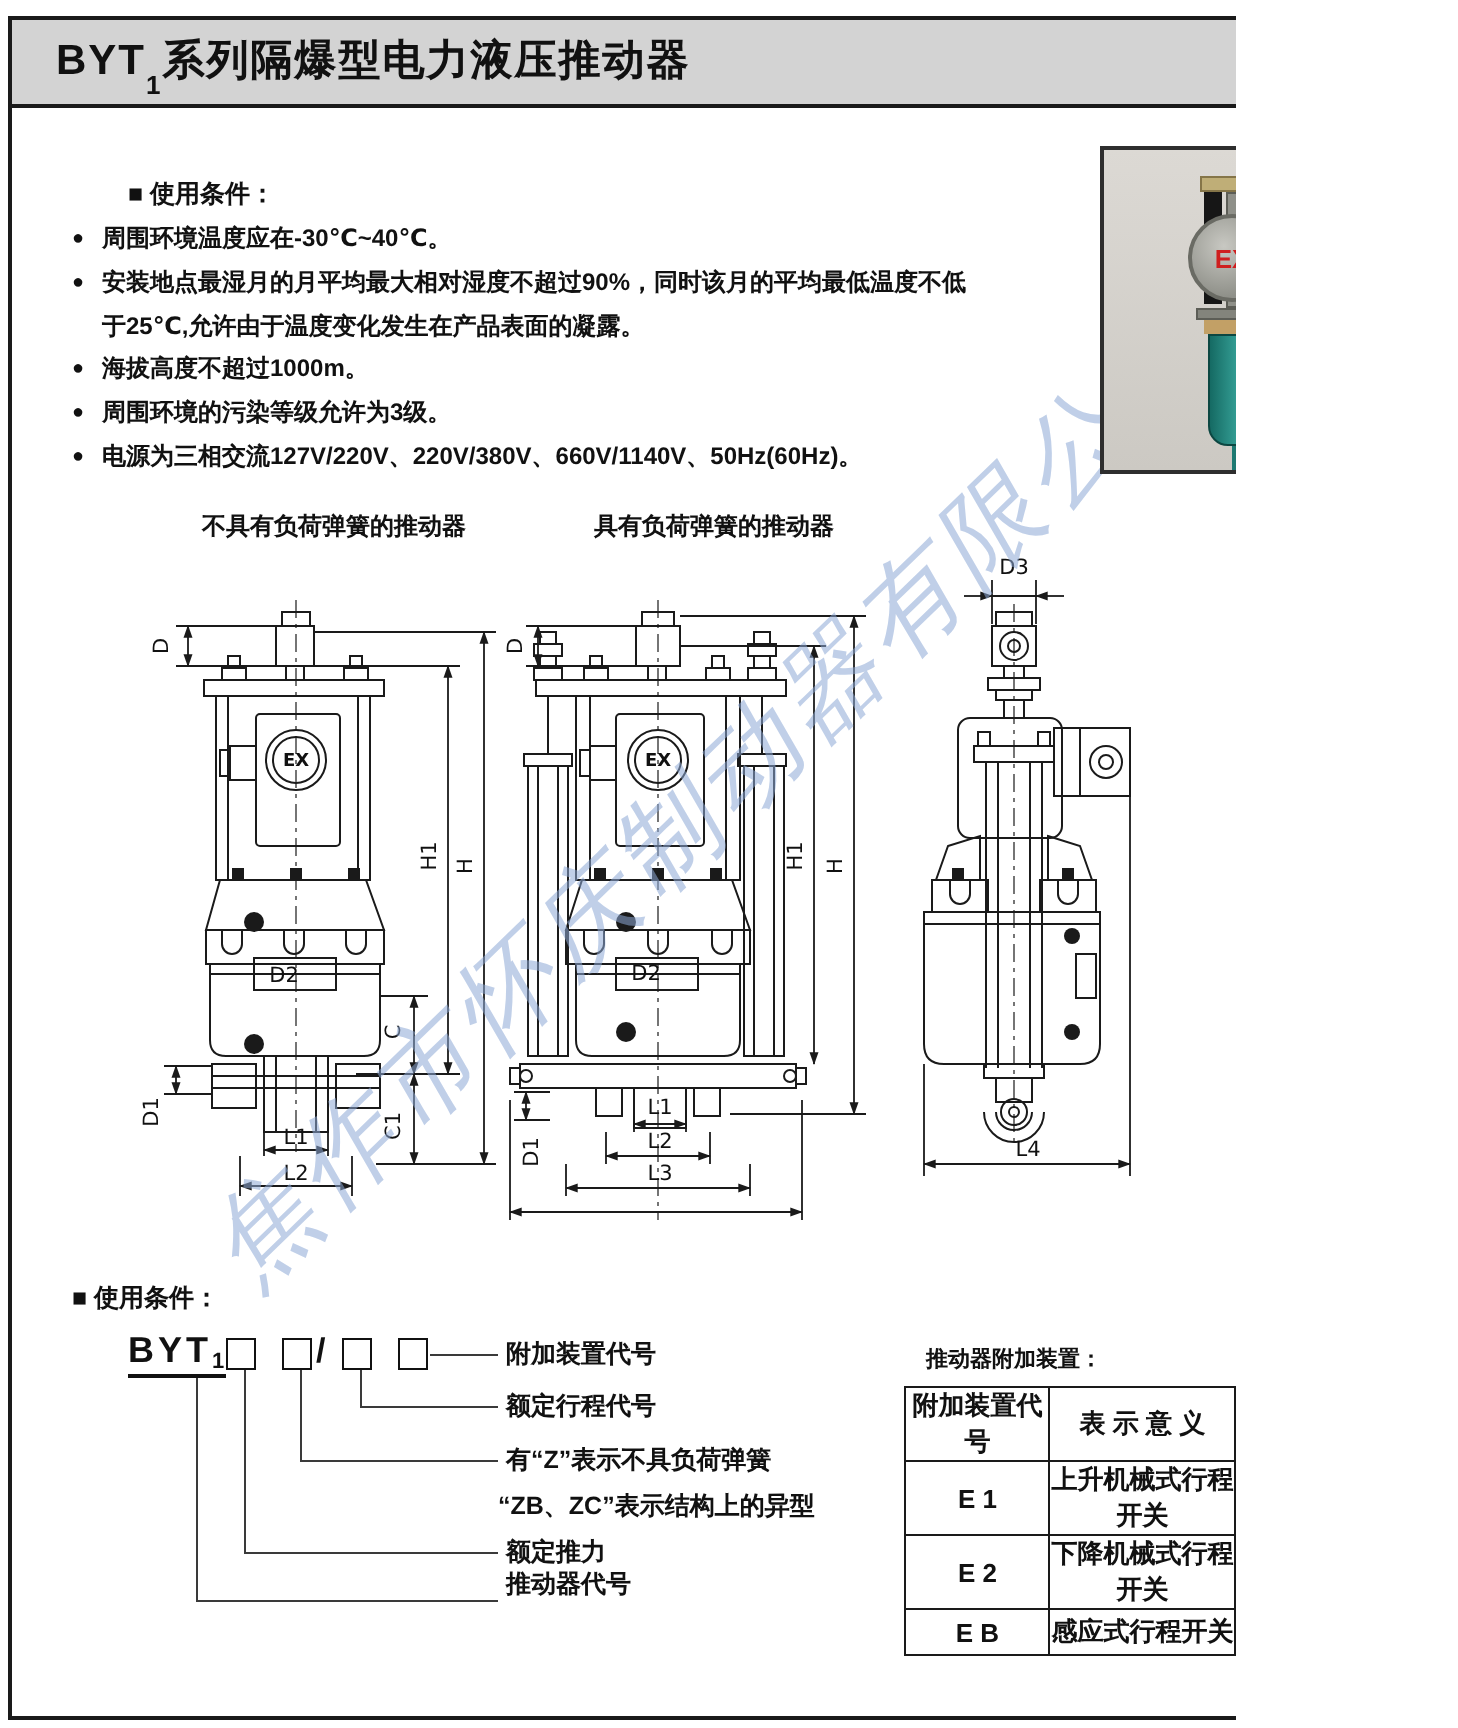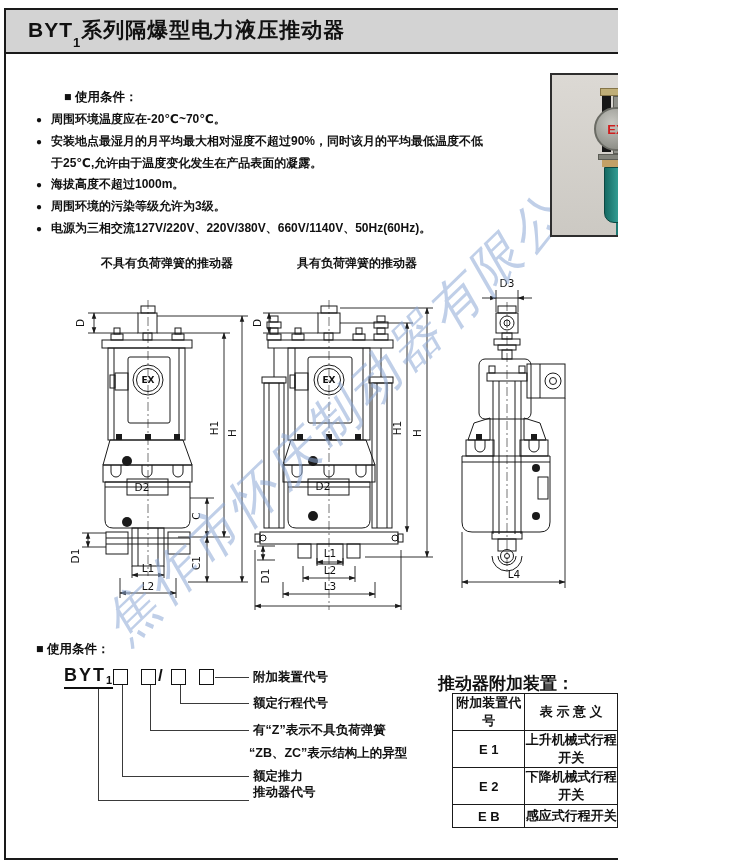--- a/index.html
+++ b/index.html
@@ -30,21 +30,21 @@
   text.ex{font:bold 9px "DejaVu Sans",sans-serif;fill:#111;text-anchor:middle;}
   .model-code{position:absolute;left:64px;top:665px;z-index:20;font-weight:bold;}
   .model-code .byt{font-size:18px;letter-spacing:2px;}
   .model-code .s1{font-size:11px;position:relative;top:3px;}
   .mbox{position:absolute;width:13px;height:14px;border:1.6px solid #111;top:669px;z-index:20;}
   .slash{position:absolute;top:666px;font-size:17px;font-weight:bold;z-index:20;}
   .uline{position:absolute;left:64px;top:687px;width:49px;height:2px;background:#111;z-index:20;}
   .vline,.hline{position:absolute;background:#3a3a3a;z-index:20;}
   .vline{width:1px;} .hline{height:1px;}
   .mlabel{position:absolute;left:253px;font-size:12.5px;font-weight:bold;z-index:20;white-space:nowrap;}
-  .tbl-title{position:absolute;left:438px;top:672px;font-size:17px;font-weight:bold;z-index:20;}
+  .tbl-title{position:absolute;left:463px;top:672px;font-size:11px;font-weight:bold;z-index:20;}
   table.att{position:absolute;left:452px;top:693px;border-collapse:collapse;z-index:20;
             font-size:13px;font-weight:bold;text-align:center;}
   table.att th,table.att td{border:1.6px solid #1a1a1a;padding:0;}
   table.att th{height:25px;} table.att td{height:22px;}
   table.att .c1{width:103px;} table.att .c2{width:134px;}
 </style>
 </head>
 <body>
 
 <div class="page">
@@ -54,21 +54,21 @@
     <div class="t"><span>BYT</span><sub>1</sub><span>系列隔爆型电力液压推动器</span></div>
   </div>
 
   <div class="sec-head" style="left:36px;top:89px;margin-left:28px;">
     <span>■</span>
     <span>使用条件：</span>
   </div>
   <div class="cond">
     <div class="row">
         <span class="mk">●</span>
-        <span>周围环境温度应在-20℃~70℃。</span>
+        <span>周围环境温度应在-30℃~40℃。</span>
       </div>
     <div class="row">
         <span class="mk">●</span>
         <span>安装地点最湿月的月平均最大相对湿度不超过90%，同时该月的平均最低温度不低</span>
       </div>
     <div class="row">
         <span class="mk"></span>
         <span>于25℃,允许由于温度变化发生在产品表面的凝露。</span>
       </div>
     <div class="row">

